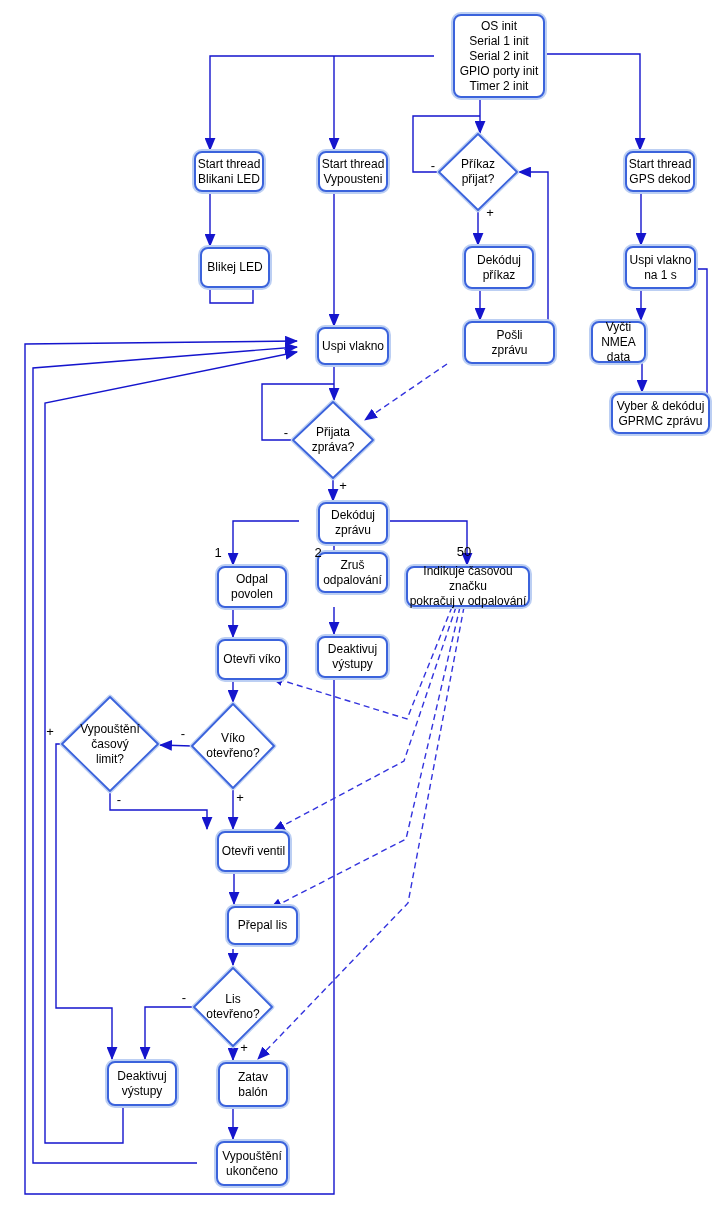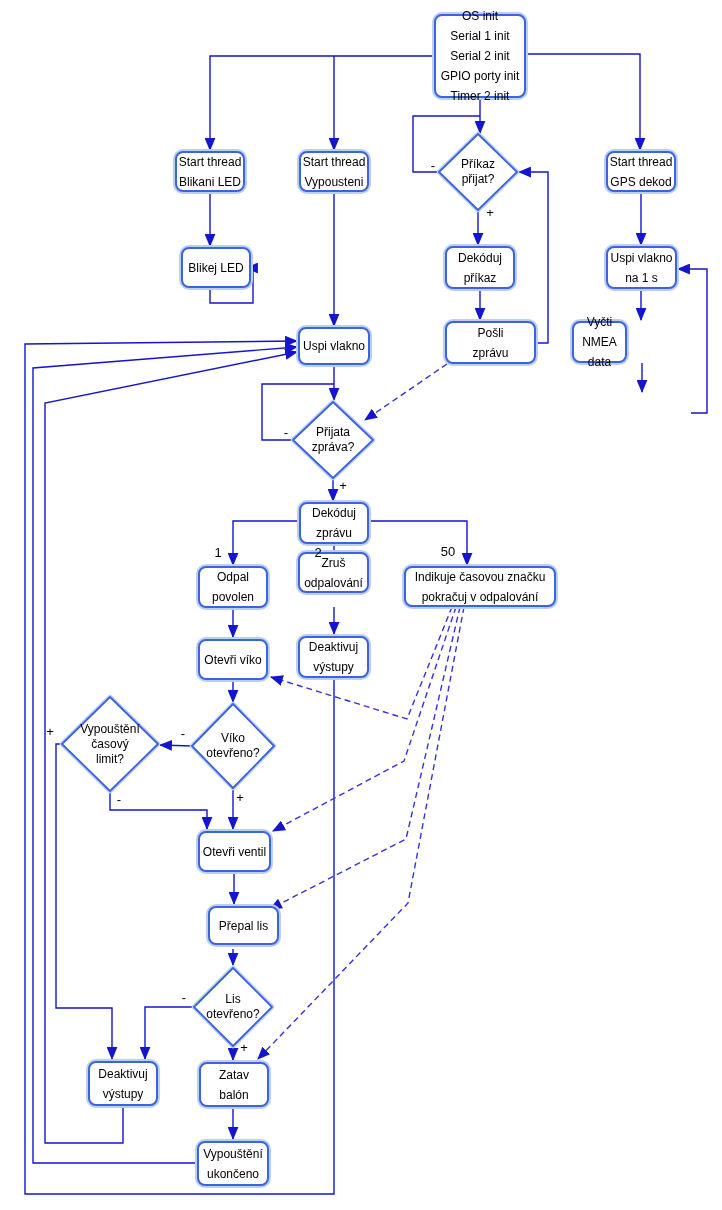--- a/index.html
+++ b/index.html
@@ -9,21 +9,21 @@
   }
   #wires{position:absolute;left:0;top:0;z-index:1;}
   .edge{fill:none;stroke:#1515cd;stroke-width:1.4;}
   .edge.dashed{stroke:#3333dd;stroke-dasharray:6 4;}
   .dhalo{fill:#ffffff;stroke:#bccff3;stroke-width:4.6;stroke-linejoin:round;}
   .dmain{fill:#ffffff;stroke:#3b63dc;stroke-width:1.8;stroke-linejoin:round;}
   .node{
     position:absolute;z-index:2;display:flex;align-items:center;justify-content:center;
     text-align:center;background:#fff;border:2px solid #3b63dc;border-radius:8px;
     box-shadow:0 0 0 2px #bccff3;box-sizing:border-box;
-    font-size:12px;line-height:20px;white-space:pre-line;
+    font-size:12px;line-height:15px;white-space:pre-line;margin-left:19px;
   }
   .dtext{
     position:absolute;z-index:2;transform:translate(-50%,-50%);
     text-align:center;font-size:12px;line-height:15px;white-space:pre-line;
   }
   .elabel{
     position:absolute;z-index:3;transform:translate(-50%,-50%);
     font-size:13px;line-height:13px;
   }
 </style>
@@ -117,28 +117,30 @@
 GPS dekod</div>
   <div class="node" style="left:181px;top:247px;width:70px;height:41px">Blikej LED</div>
   <div class="node" style="left:445px;top:246px;width:70px;height:43px">Dekóduj
 příkaz</div>
   <div class="node" style="left:445px;top:321px;width:91px;height:43px">Pošli
 zprávu</div>
   <div class="node" style="left:606px;top:246px;width:71px;height:43px">Uspi vlakno
 na 1 s</div>
   <div class="node" style="left:572px;top:321px;width:55px;height:42px">Vyčti NMEA
 data</div>
+  <div class="node" style="left:592px;top:393px;width:99px;height:41px">Vyber &amp; dekóduj
+GPRMC zprávu</div>
   <div class="node" style="left:298px;top:327px;width:72px;height:38px">Uspi vlakno</div>
   <div class="node" style="left:299px;top:502px;width:70px;height:42px">Dekóduj
 zprávu</div>
   <div class="node" style="left:198px;top:566px;width:70px;height:42px">Odpal
 povolen</div>
   <div class="node" style="left:298px;top:552px;width:71px;height:41px">Zruš
 odpalování</div>
-  <div class="node" style="left:404px;top:566px;width:152px;height:41px">Indikuje časovou značku
+  <div class="node" style="left:387px;top:566px;width:124px;height:41px">Indikuje časovou značku
 pokračuj v odpalování</div>
   <div class="node" style="left:198px;top:639px;width:70px;height:41px">Otevři víko</div>
   <div class="node" style="left:298px;top:636px;width:71px;height:42px">Deaktivuj
 výstupy</div>
   <div class="node" style="left:198px;top:831px;width:73px;height:41px">Otevři ventil</div>
   <div class="node" style="left:208px;top:906px;width:71px;height:39px">Přepal lis</div>
   <div class="node" style="left:199px;top:1062px;width:70px;height:45px">Zatav
 balón</div>
   <div class="node" style="left:88px;top:1061px;width:70px;height:45px">Deaktivuj
 výstupy</div>
@@ -156,21 +158,21 @@
 limit?</div>
   <div class="dtext" style="left:233px;top:1007px">Lis
 otevřeno?</div>
 
   <div class="elabel" style="left:433px;top:165px">-</div>
   <div class="elabel" style="left:490px;top:212px">+</div>
   <div class="elabel" style="left:286px;top:432px">-</div>
   <div class="elabel" style="left:343px;top:485px">+</div>
   <div class="elabel" style="left:218px;top:552px">1</div>
   <div class="elabel" style="left:318px;top:552px">2</div>
-  <div class="elabel" style="left:448px;top:551px">50</div>
+  <div class="elabel" style="left:464px;top:551px">50</div>
   <div class="elabel" style="left:183px;top:733px">-</div>
   <div class="elabel" style="left:240px;top:797px">+</div>
   <div class="elabel" style="left:50px;top:731px">+</div>
   <div class="elabel" style="left:119px;top:799px">-</div>
   <div class="elabel" style="left:184px;top:997px">-</div>
   <div class="elabel" style="left:244px;top:1047px">+</div>
 
 </div>
 
 </body></html>

